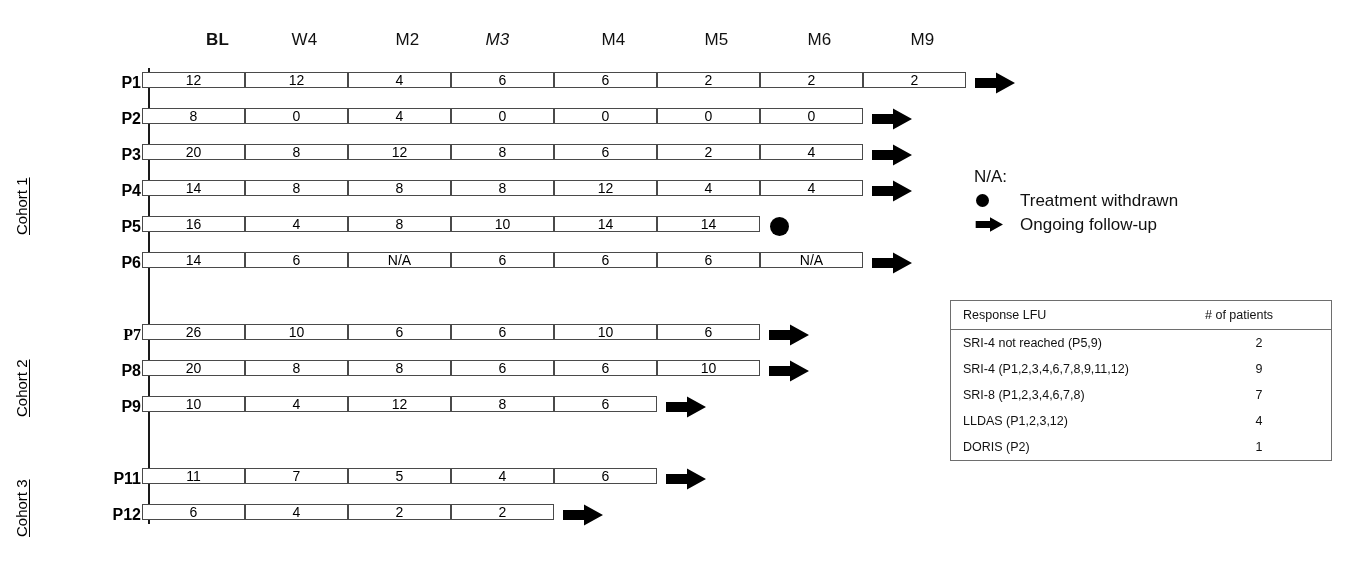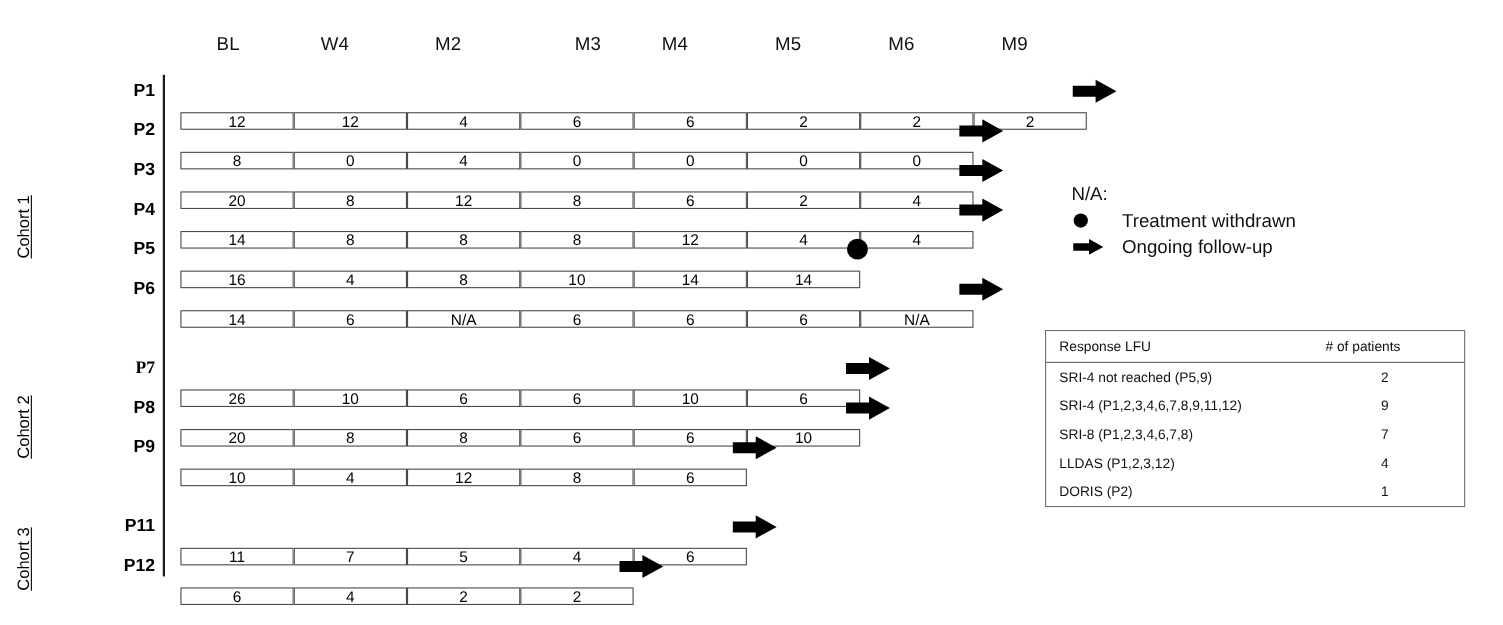--- a/index.html
+++ b/index.html
@@ -62,25 +62,24 @@
     white-space: nowrap;
     transform-origin: left bottom;
     transform: rotate(-90deg);
     text-decoration: underline;
     text-underline-offset: 2px;
   }
 
   
   .bar-row {
     position: absolute;
-    left: 164px;
+    left: 142px;
     height: 22px;
     display: flex;
-    align-items: flex-end;
-    margin-top: 24px;
+    align-items: flex-start;
   }
   .cell {
     width: 103px;
     box-sizing: border-box;
     border: 1.6px solid #4a4a4a;
     border-right-width: 0.8px;
     border-left-width: 0.8px;
     background: #ffffff;
     display: flex;
     align-items: center;
@@ -187,24 +186,24 @@
   }
 </style>
 </head>
 <body>
 
 <div id="stage">
 
   <div id="axis"></div>
 
   <div id="headers-layer">
-      <div class="col-header" style="left: 156px;">BL</div>
+      <div class="col-header" style="left: 166px; font-weight: bold;">BL</div>
       <div class="col-header" style="left: 253px;">W4</div>
       <div class="col-header" style="left: 356px;">M2</div>
-      <div class="col-header" style="left: 483px;">M3</div>
+      <div class="col-header" style="left: 446px; font-style: italic;">M3</div>
       <div class="col-header" style="left: 562px;">M4</div>
       <div class="col-header" style="left: 665px;">M5</div>
       <div class="col-header" style="left: 768px;">M6</div>
       <div class="col-header" style="left: 871px;">M9</div>
     </div>
 
   <div id="cohorts-layer">
       <div class="cohort-label" style="left: 30px; top: 218px;">Cohort 1</div>
       <div class="cohort-label" style="left: 30px; top: 400px;">Cohort 2</div>
       <div class="cohort-label" style="left: 30px; top: 520px;">Cohort 3</div>

